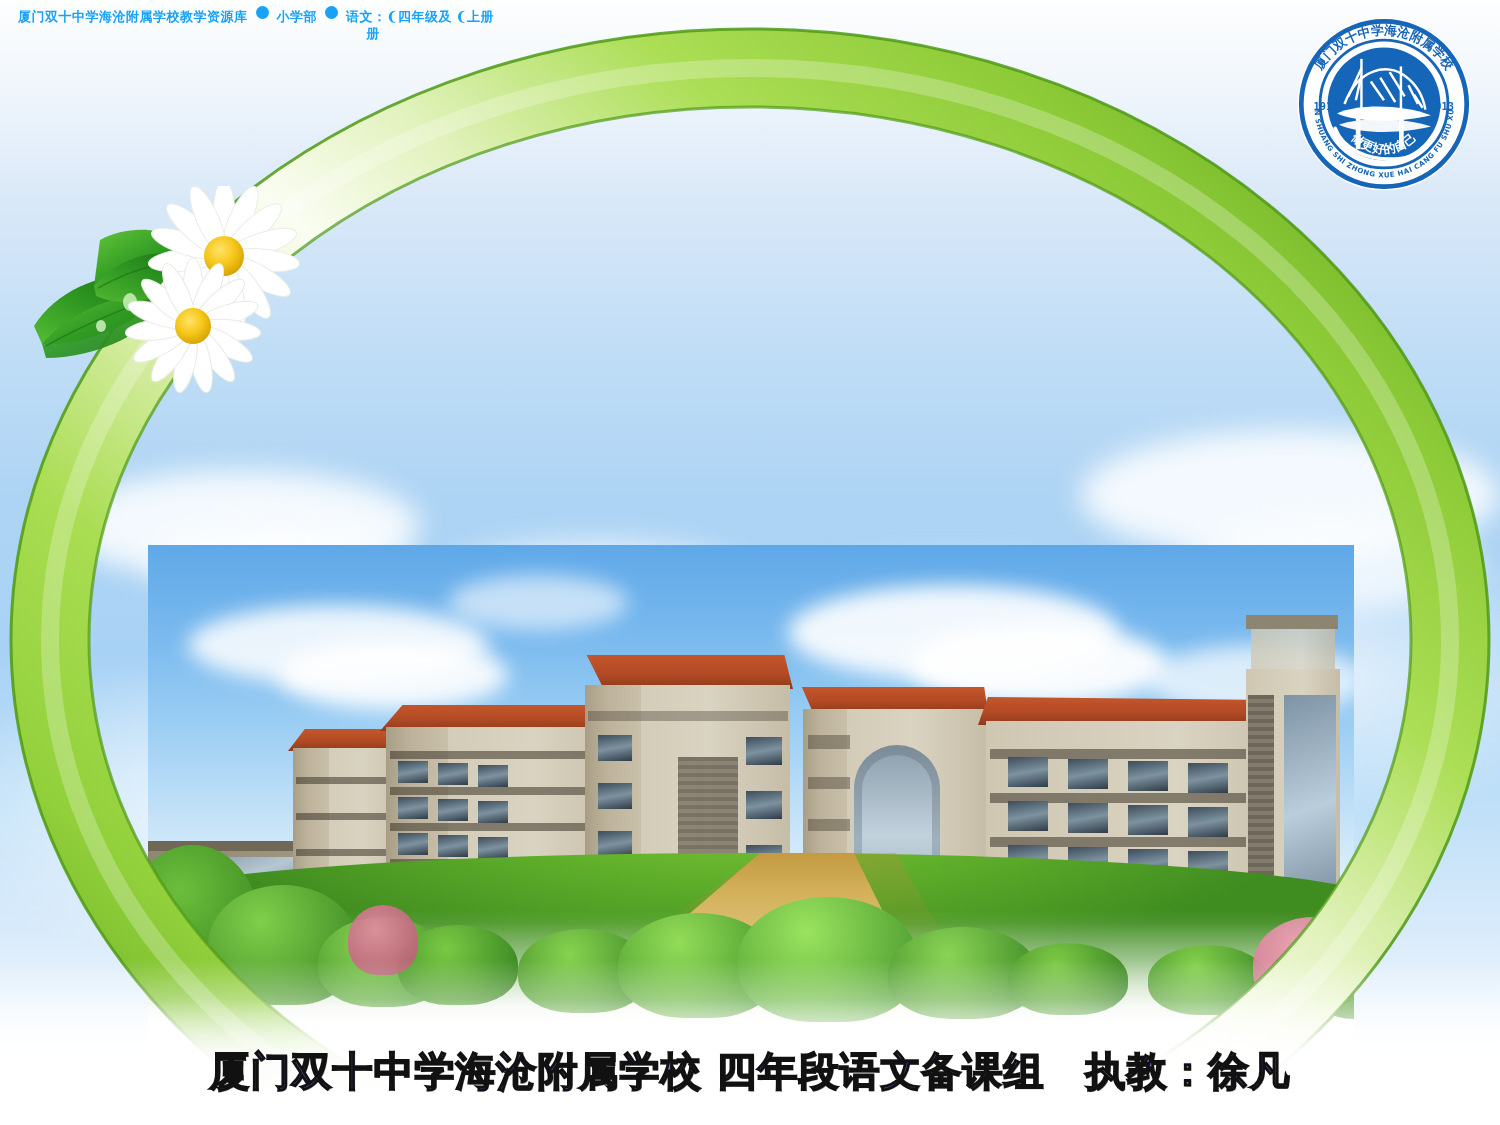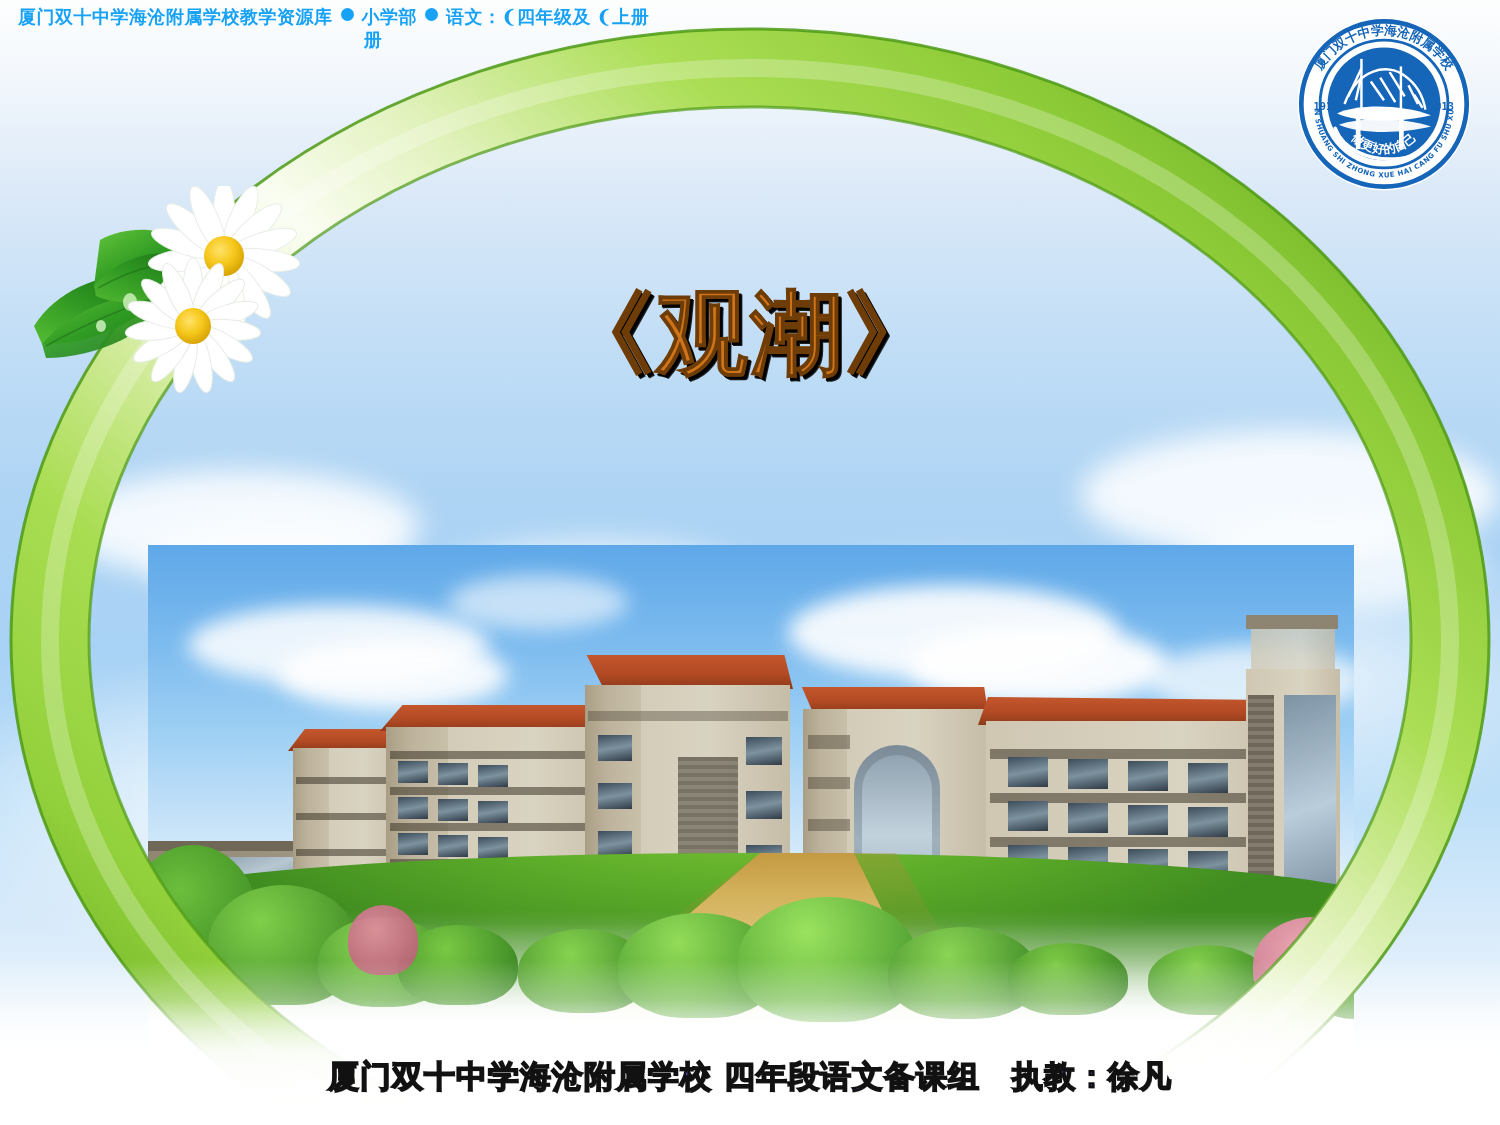--- a/index.html
+++ b/index.html
@@ -102,22 +102,22 @@
     pointer-events:none;
   }
 
   
   .header {
     position:absolute; left:0; top:0; width:1500px;
     padding:6px 0 0 18px;
     z-index:40;
   }
   .header-line {
-    font-family:Liberation Sans, sans-serif;
-    font-size:18px; font-weight:700; color:#17a2f7;
+    font-family:Liberation Serif, serif;
+    font-size:13px; font-weight:700; color:#17a2f7;
     letter-spacing:.5px; line-height:1.28;
     max-width:740px;
     text-align:left;
   }
   .header-line .dot {
     display:inline-block; width:13px; height:13px; border-radius:50%;
     background:#17a2f7; margin:0 8px; vertical-align:2px;
   }
   .header-line .lbr { font-weight:700; }
   .hdr-second { display:block; text-align:center; width:710px; }
@@ -146,25 +146,24 @@
     font-family:"DejaVu Sans","Liberation Sans",sans-serif;
     font-size:42px; font-weight:700; letter-spacing:1px;
     color:#d4781a;
     -webkit-text-stroke:1.6px #4a2a05;
     text-shadow: 2px 2px 0 rgba(0,0,0,.55);
   }
   .footer-line {
     position:absolute; left:0; top:1044px; width:1500px;
     text-align:center; z-index:38;
     font-family:"DejaVu Serif","Liberation Serif",serif;
-    font-size:31px; font-weight:700; letter-spacing:1px;
+    font-size:40px; font-weight:700; letter-spacing:1px;
     color:#8b5cf6;
     -webkit-text-stroke:1.6px #111;
     text-shadow:1px 1px 0 rgba(0,0,0,.35);
-    margin-top:12px;
   }
 
   
   .flowers { position:absolute; left:28px; top:186px; width:300px; height:215px; z-index:36; }
 </style>
 </head>
 <body>
 
 <div id="slide">
 
@@ -476,16 +475,15 @@
         <textPath href="#arcBot" startOffset="50%" text-anchor="middle">XIA MEN SHUANG SHI ZHONG XUE HAI CANG FU SHU XUE XIAO</textPath>
       </text>
       <text fill="#ffffff" font-size="13" font-weight="bold" font-family="'DejaVu Sans','Liberation Sans',sans-serif">
         <textPath href="#arcMotto" startOffset="50%" text-anchor="middle">做更好的自己</textPath>
       </text>
       <text x="25" y="106" fill="#1565b8" font-size="11" font-weight="bold" font-family="'DejaVu Sans Mono','Liberation Mono',monospace">1919</text>
       <text x="148" y="106" fill="#1565b8" font-size="11" font-weight="bold" font-family="'DejaVu Sans Mono','Liberation Mono',monospace">2013</text>
     </svg>
   </div>
 
-  <div class="main-title">《观潮》</div>
   <div class="footer-line">厦门双十中学海沧附属学校 四年段语文备课组　执教：徐凡</div>
 
 </div>
 
 </body></html>

